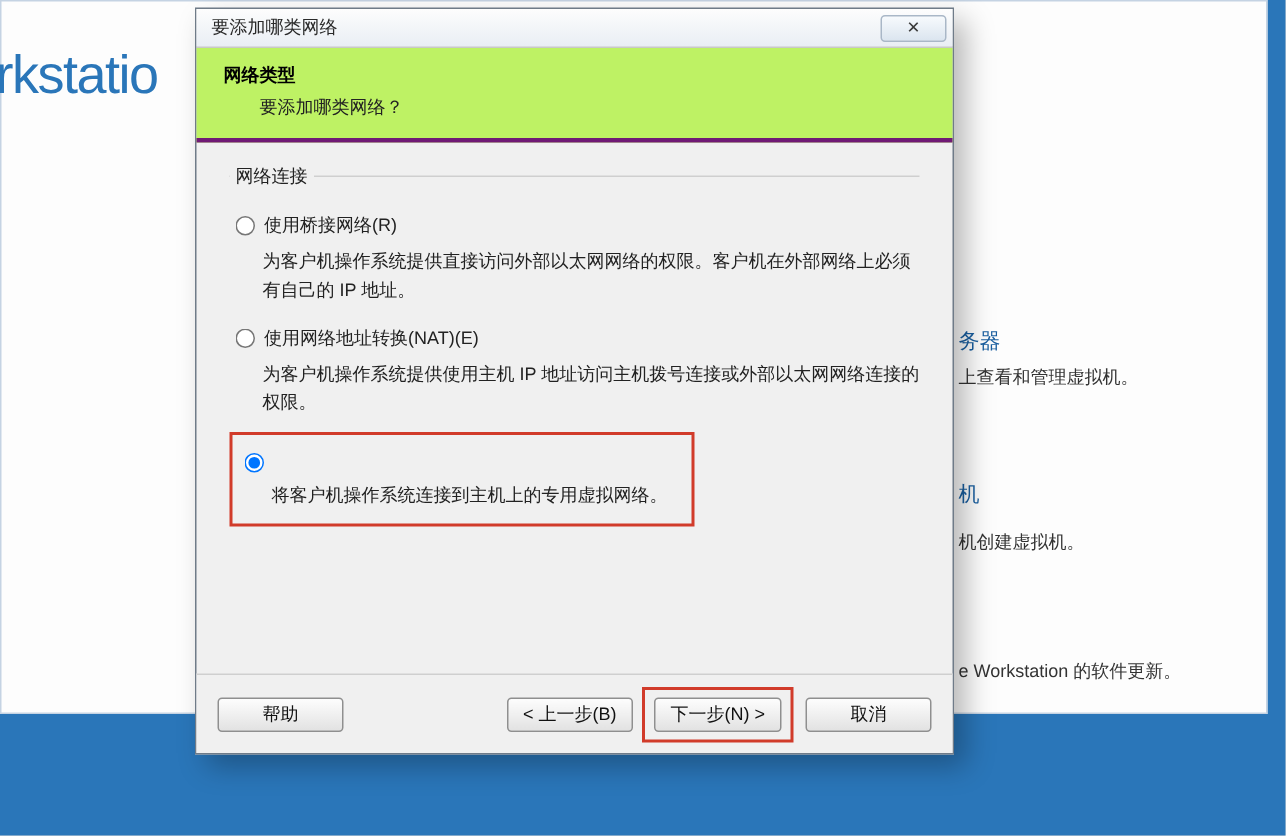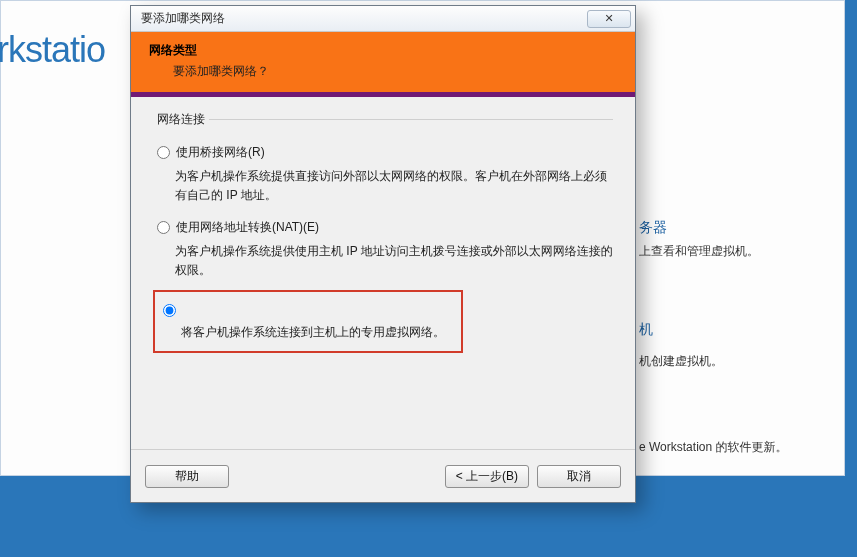--- a/index.html
+++ b/index.html
@@ -83,22 +83,22 @@
   .close-btn {
     width: 44px; height: 18px;
     border: 1px solid #a9b7c7;
     border-radius: 3px;
     background: linear-gradient(#f7fafd,#dbe5ef);
     display: inline-flex; align-items: center; justify-content: center;
     font-size: 11px; color: #3a3a3a;
     cursor: pointer;
   }
   .header {
-    background: #f97316;
-    border-bottom: 5px solid #701a75;
+    background: #bef264;
+    border-bottom: 3px solid #701a75;
     padding: 10px 18px 12px;
   }
   .header .h1 { font-weight: 700; color:#000; }
   .header .h2 { padding-left: 24px; padding-top: 4px; color:#222; }
 
   .content {
     padding: 14px 22px 0 22px;
     color: #222;
   }
   fieldset.group {
@@ -195,15 +195,18 @@
         <div class="desc" style="padding:2px 0 4px 22px; line-height:1.6;">将客户机操作系统连接到主机上的专用虚拟网络。</div>
       </div>
 
     </fieldset>
   </div>
 
   <div class="footer">
     <button class="btn">帮助</button>
     <span class="spacer"></span>
     <button class="btn">&lt; 上一步(B)</button>
+    <span class="next-highlight">
+      <button class="btn">下一步(N) &gt;</button>
+    </span>
     <button class="btn" style="margin-left:8px;">取消</button>
   </div>
 </div>
 
 </body></html>

